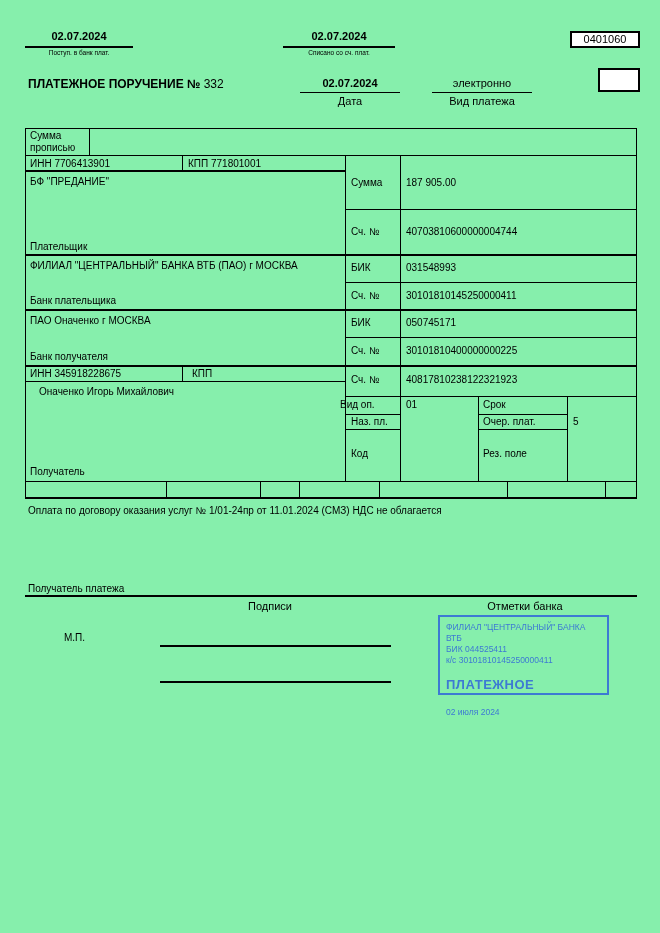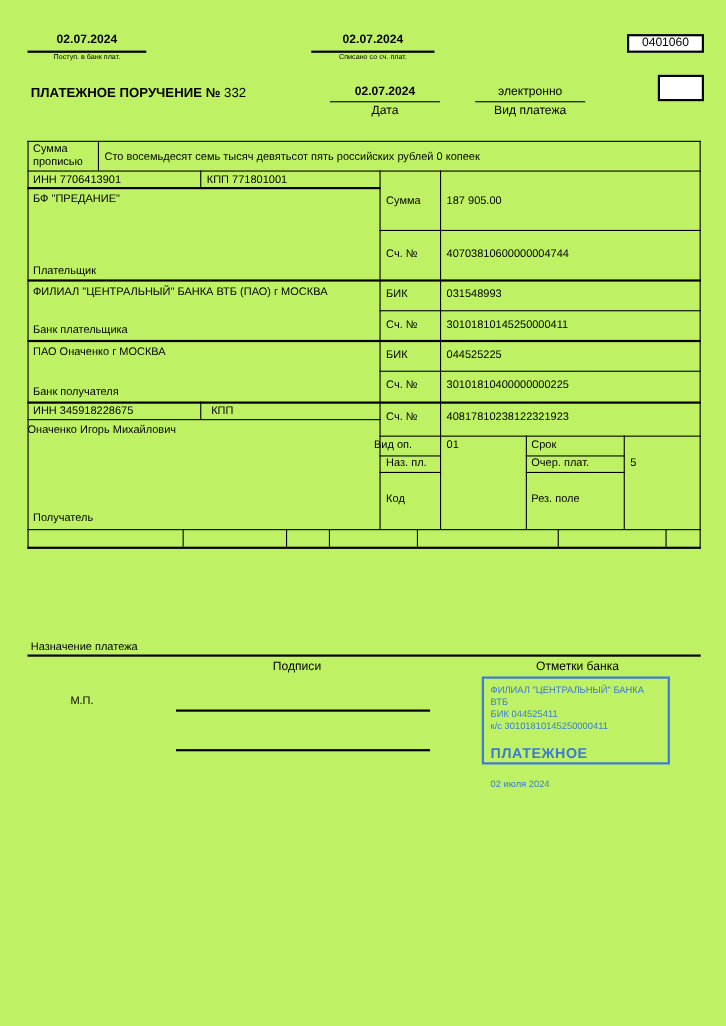--- a/index.html
+++ b/index.html
@@ -1,16 +1,16 @@
 <!DOCTYPE html>
 <html><head>
 <meta charset="utf-8">
 <style>
   html,body{margin:0;padding:0;background:#ffffff;}
-  #page{position:relative;width:660px;height:933px;background:#bef264;
+  #page{position:relative;width:660px;height:933px;background:#86efac;
         font-family:"Liberation Sans", sans-serif;color:#000;overflow:hidden;}
   .t{position:absolute;font-size:10px;line-height:12px;white-space:nowrap;color:#000;}
   .c{text-align:center;}
   .b{font-weight:bold;}
   .sm{font-size:6.5px;line-height:8px;}
   .line{position:absolute;background:#000;}
   .box{position:absolute;border:2px solid #000;background:#fff;}
   .stamp{position:absolute;border:2px solid #3d7ad3;color:#3d7ad3;
          font-size:8.5px;line-height:11px;padding:5px 6px;box-sizing:border-box;}
   .stamp .big{font-weight:bold;font-size:13px;letter-spacing:.5px;line-height:15px;}
@@ -76,21 +76,20 @@
   <div class="line" style="left:567px;top:396px;width:1px;height:85px"></div>
 
   <div class="line" style="left:166px;top:481px;width:1px;height:16px"></div>
   <div class="line" style="left:260px;top:481px;width:1px;height:16px"></div>
   <div class="line" style="left:299px;top:481px;width:1px;height:16px"></div>
   <div class="line" style="left:379px;top:481px;width:1px;height:16px"></div>
   <div class="line" style="left:507px;top:481px;width:1px;height:16px"></div>
   <div class="line" style="left:605px;top:481px;width:1px;height:16px"></div>
 
   <div class="t" style="left:30px;top:130px;width:56px;white-space:normal">Сумма прописью</div>
-  <div class="t" style="left:95px;top:137px">Сто восемьдесят семь тысяч девятьсот пять российских рублей 0 копеек</div>
 
   <div class="t" style="left:30px;top:158px">ИНН 7706413901</div>
   <div class="t" style="left:188px;top:158px">КПП 771801001</div>
   <div class="t" style="left:30px;top:176px">БФ "ПРЕДАНИЕ"</div>
   <div class="t" style="left:30px;top:241px">Плательщик</div>
 
   <div class="t" style="left:351px;top:177px">Сумма</div>
   <div class="t" style="left:406px;top:177px">187 905.00</div>
 
   <div class="t" style="left:351px;top:226px">Сч. №</div>
@@ -99,44 +98,45 @@
   <div class="t" style="left:30px;top:260px">ФИЛИАЛ "ЦЕНТРАЛЬНЫЙ" БАНКА ВТБ (ПАО) г МОСКВА</div>
   <div class="t" style="left:30px;top:295px">Банк плательщика</div>
   <div class="t" style="left:351px;top:262px">БИК</div>
   <div class="t" style="left:406px;top:262px">031548993</div>
   <div class="t" style="left:351px;top:290px">Сч. №</div>
   <div class="t" style="left:406px;top:290px">30101810145250000411</div>
 
   <div class="t" style="left:30px;top:315px">ПАО Оначенко г МОСКВА</div>
   <div class="t" style="left:30px;top:351px">Банк получателя</div>
   <div class="t" style="left:351px;top:317px">БИК</div>
-  <div class="t" style="left:406px;top:317px">044525225</div>
+  <div class="t" style="left:406px;top:317px">050745171</div>
   <div class="t" style="left:351px;top:345px">Сч. №</div>
   <div class="t" style="left:406px;top:345px">30101810400000000225</div>
 
   <div class="t" style="left:30px;top:368px">ИНН 345918228675</div>
   <div class="t" style="left:192px;top:368px">КПП</div>
-  <div class="t" style="left:25px;top:386px">Оначенко Игорь Михайлович</div>
+  <div class="t" style="left:39px;top:386px">Оначенко Игорь Михайлович</div>
   <div class="t" style="left:30px;top:466px">Получатель</div>
 
   <div class="t" style="left:351px;top:374px">Сч. №</div>
   <div class="t" style="left:406px;top:374px">40817810238122321923</div>
 
   <div class="t" style="left:340px;top:399px">Вид оп.</div>
   <div class="t" style="left:406px;top:399px">01</div>
   <div class="t" style="left:483px;top:399px">Срок</div>
 
   <div class="t" style="left:351px;top:416px">Наз. пл.</div>
   <div class="t" style="left:483px;top:416px">Очер. плат.</div>
   <div class="t" style="left:573px;top:416px">5</div>
 
   <div class="t" style="left:351px;top:448px">Код</div>
   <div class="t" style="left:483px;top:448px">Рез. поле</div>
 
-  <div class="t" style="left:28px;top:583px">Назначение платежа</div>
+  <div class="t" style="left:28px;top:505px">Оплата по договору оказания услуг № 1/01-24пр от 11.01.2024 (СМЗ) НДС не облагается</div>
+  <div class="t" style="left:28px;top:583px">Получатель платежа</div>
   <div class="line" style="left:25px;top:595px;width:612px;height:2px"></div>
 
   <div class="t c" style="left:180px;top:600px;width:180px;font-size:11px">Подписи</div>
   <div class="t c" style="left:440px;top:600px;width:170px;font-size:11px">Отметки банка</div>
 
   <div class="t" style="left:64px;top:632px">М.П.</div>
 
   <div class="line" style="left:160px;top:645px;width:231px;height:1.5px"></div>
   <div class="line" style="left:160px;top:681px;width:231px;height:1.5px"></div>
 

